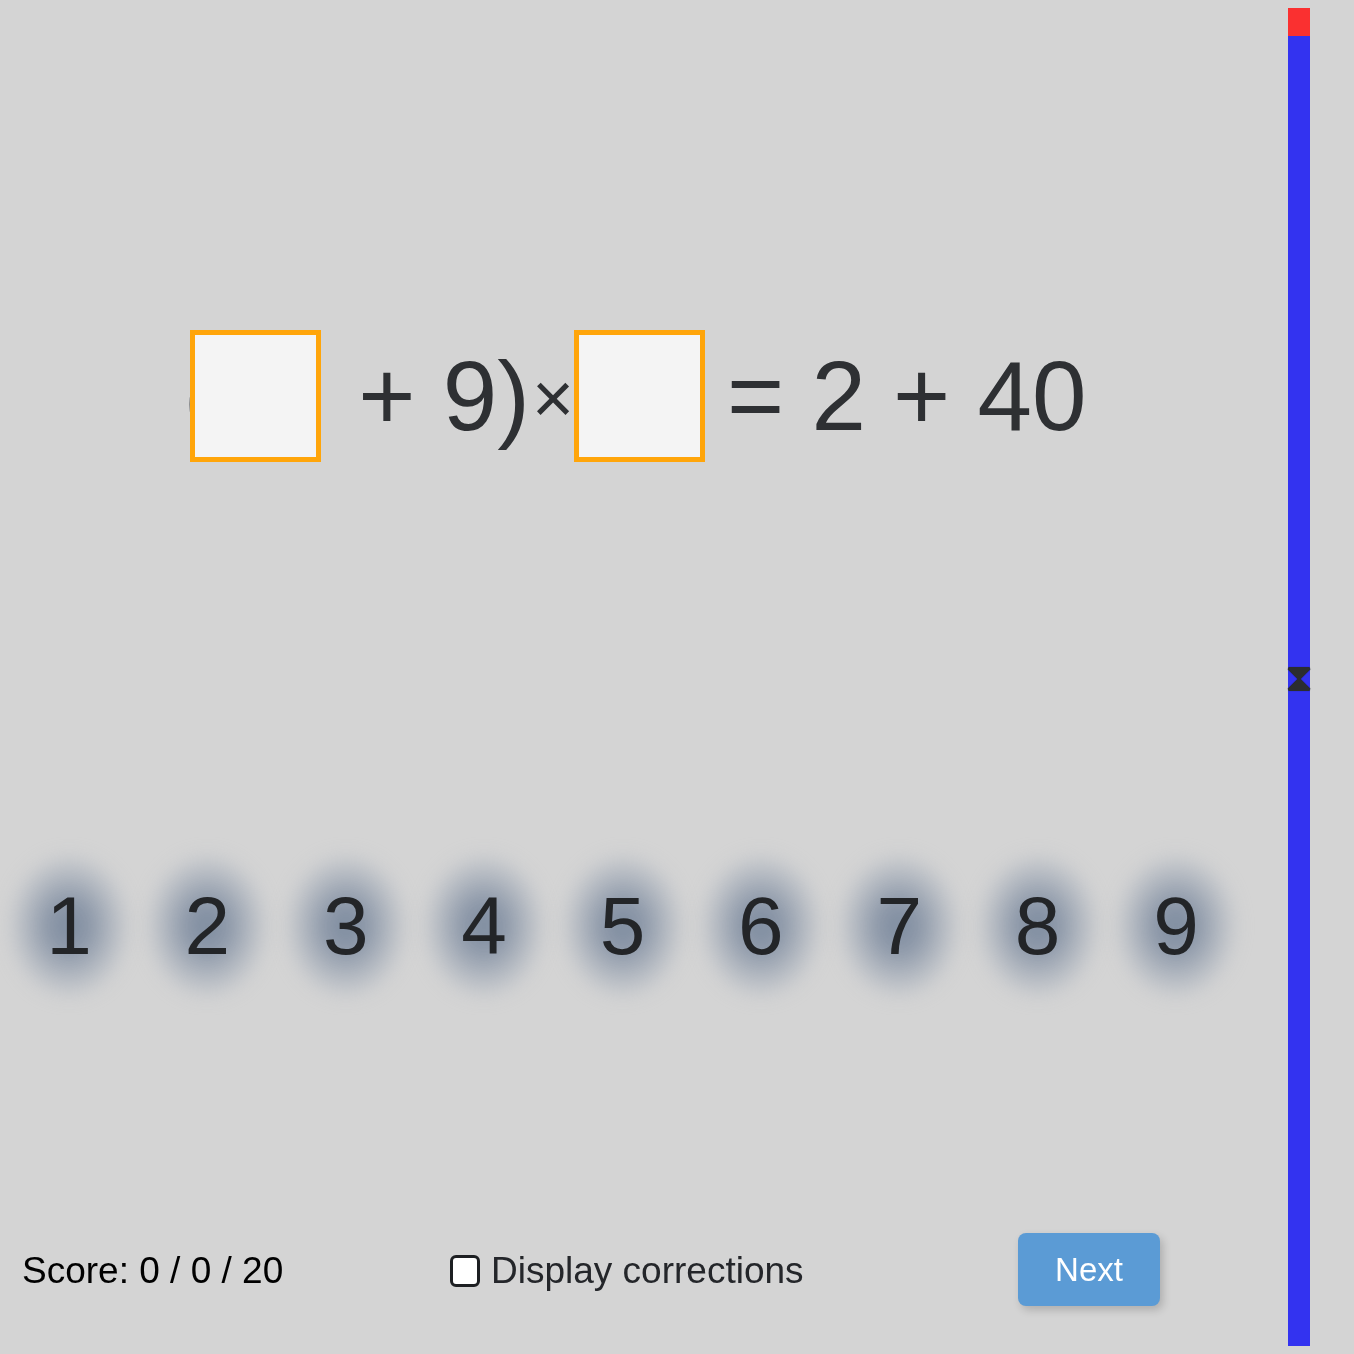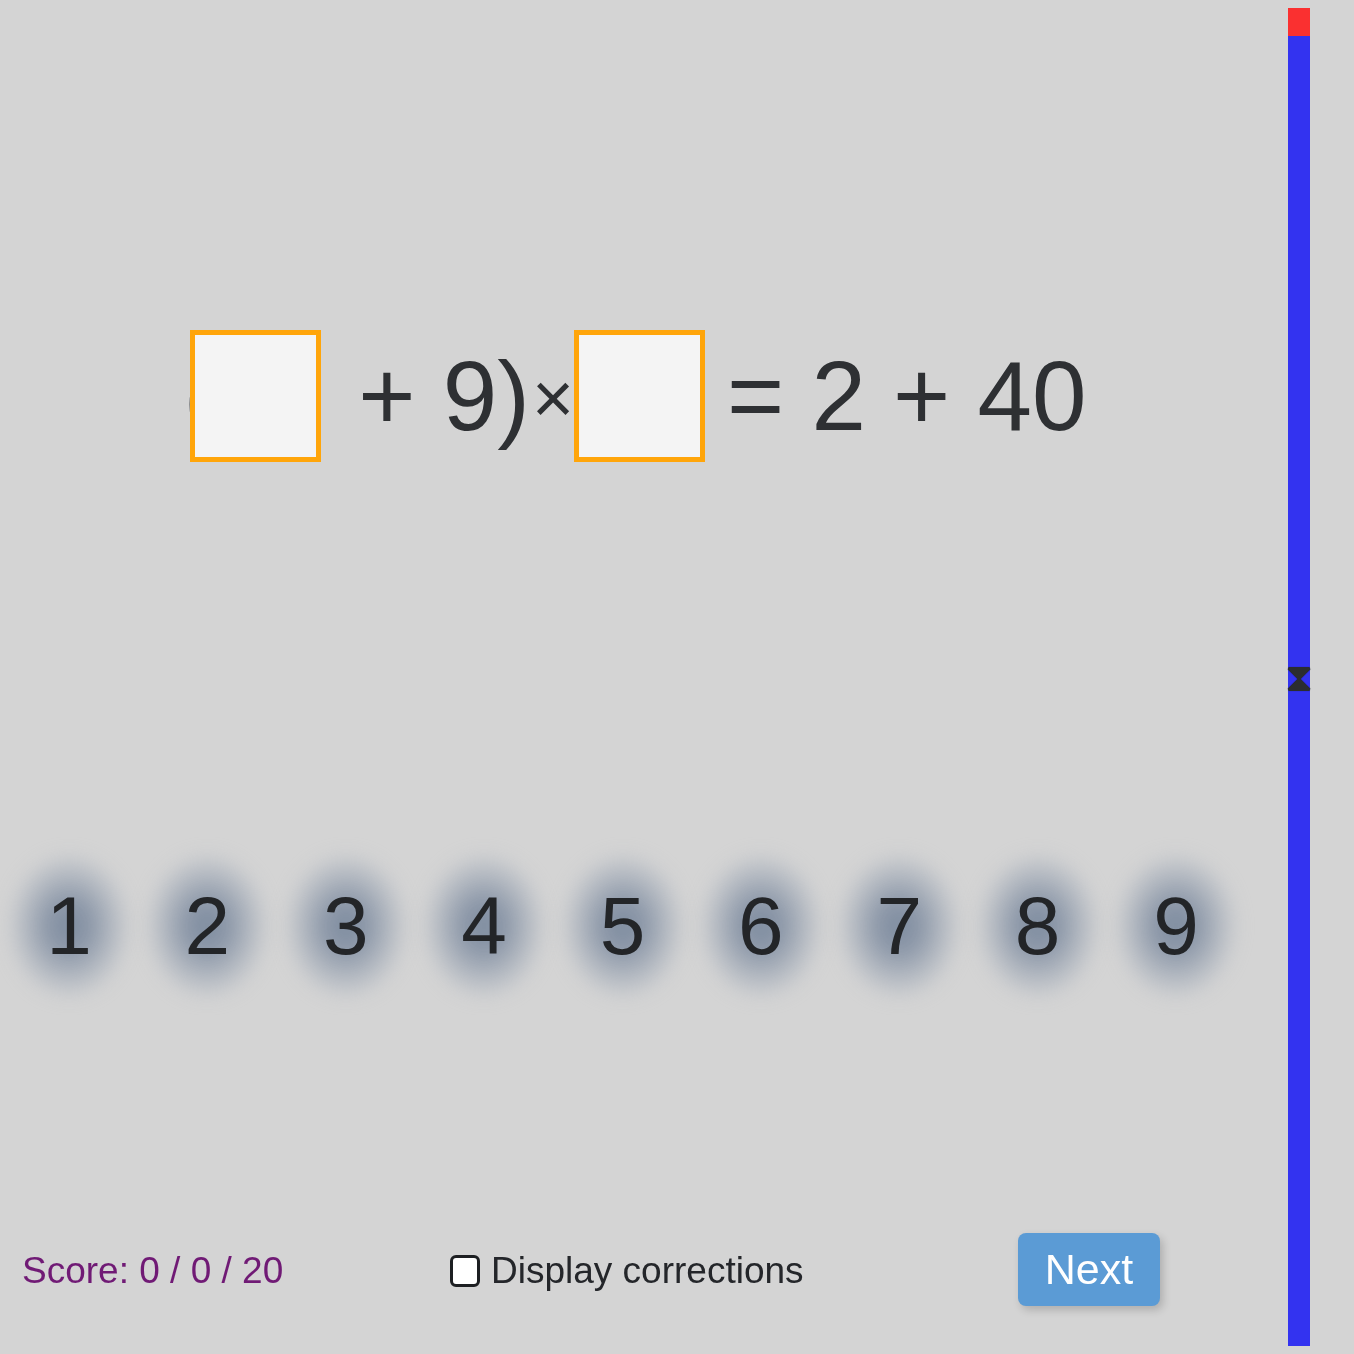--- a/index.html
+++ b/index.html
@@ -139,21 +139,21 @@
     user-select: none;
   }
 
   
   #score-label {
     position: absolute;
     left: 22px;
     top: 1249px;
     font-size: 37px;
     line-height: 44px;
-    color: #701a75;
+    color: #000000;
     white-space: nowrap;
   }
 
   #corrections-control {
     position: absolute;
     left: 450px;
     top: 1248px;
     display: flex;
     align-items: center;
     height: 46px;
@@ -181,21 +181,21 @@
   #next-button {
     position: absolute;
     left: 1018px;
     top: 1233px;
     width: 142px;
     height: 73px;
     background: #5b9bd5;
     color: #ffffff;
     border: none;
     border-radius: 8px;
-    font-size: 43px;
+    font-size: 33px;
     font-family: "Liberation Sans", sans-serif;
     cursor: pointer;
     box-shadow: 3px 4px 8px rgba(0,0,0,0.18);
     display: flex;
     align-items: center;
     justify-content: center;
   }
 
   
   #timer-bar {

